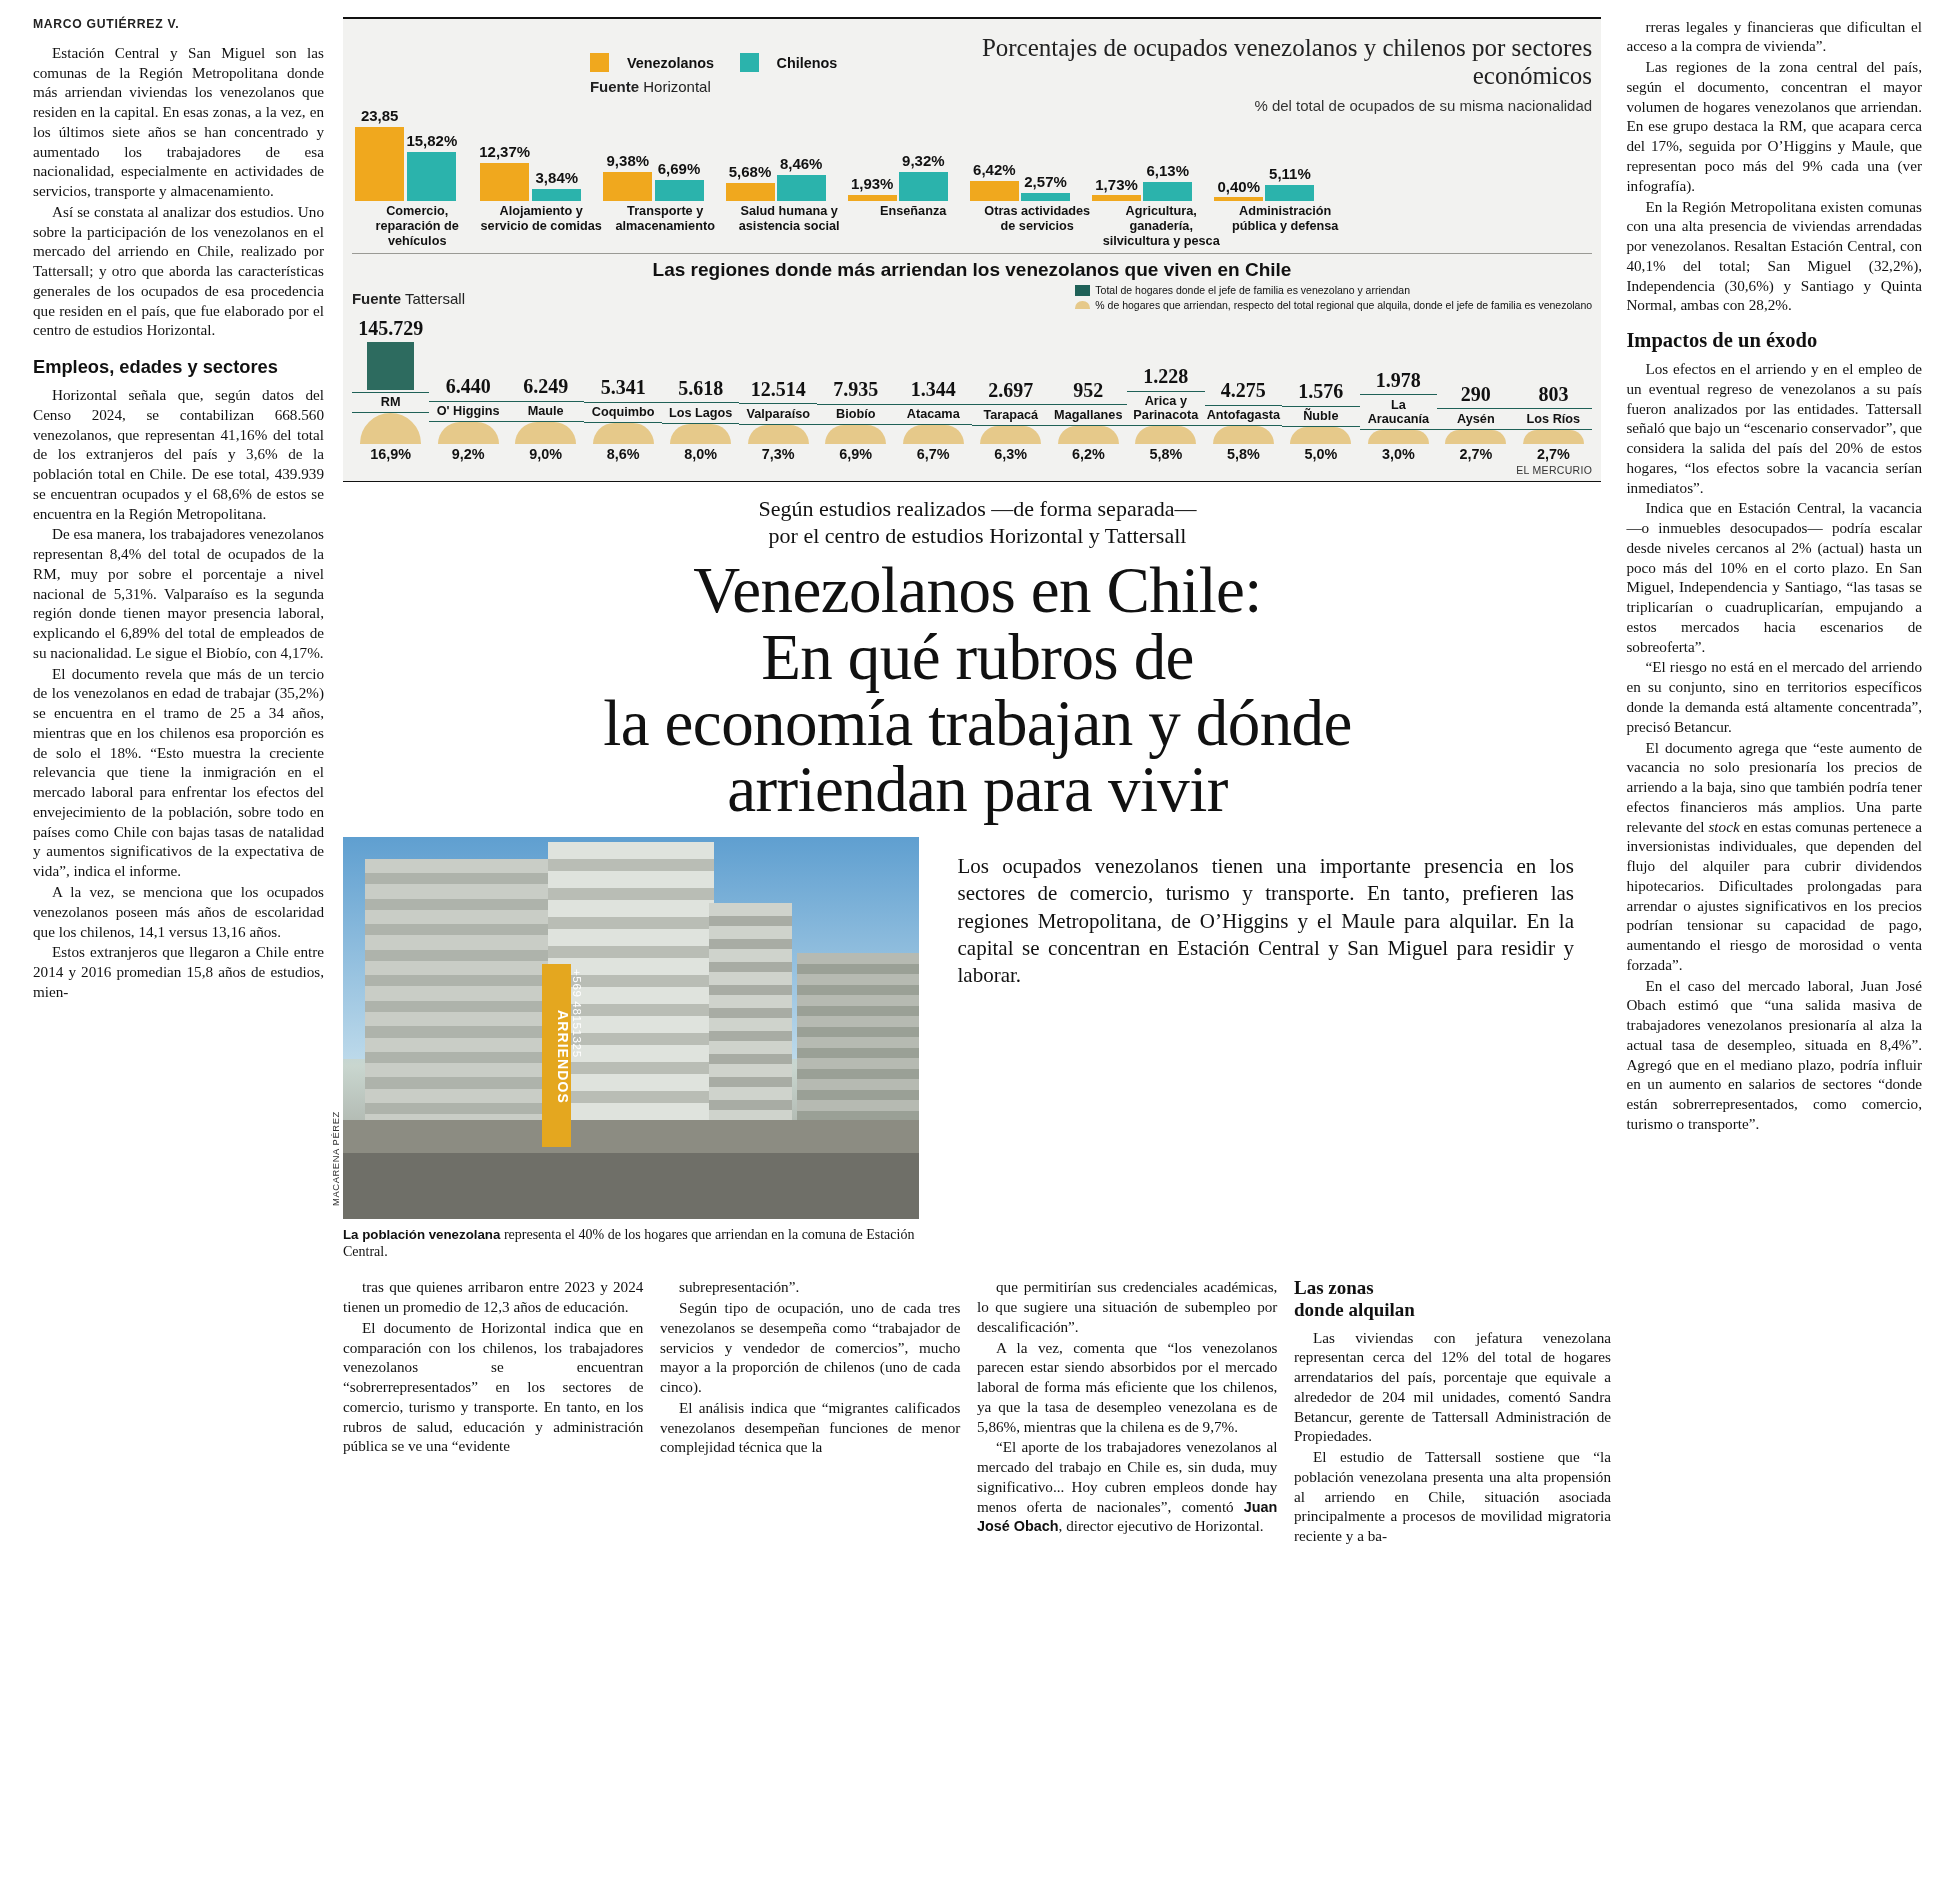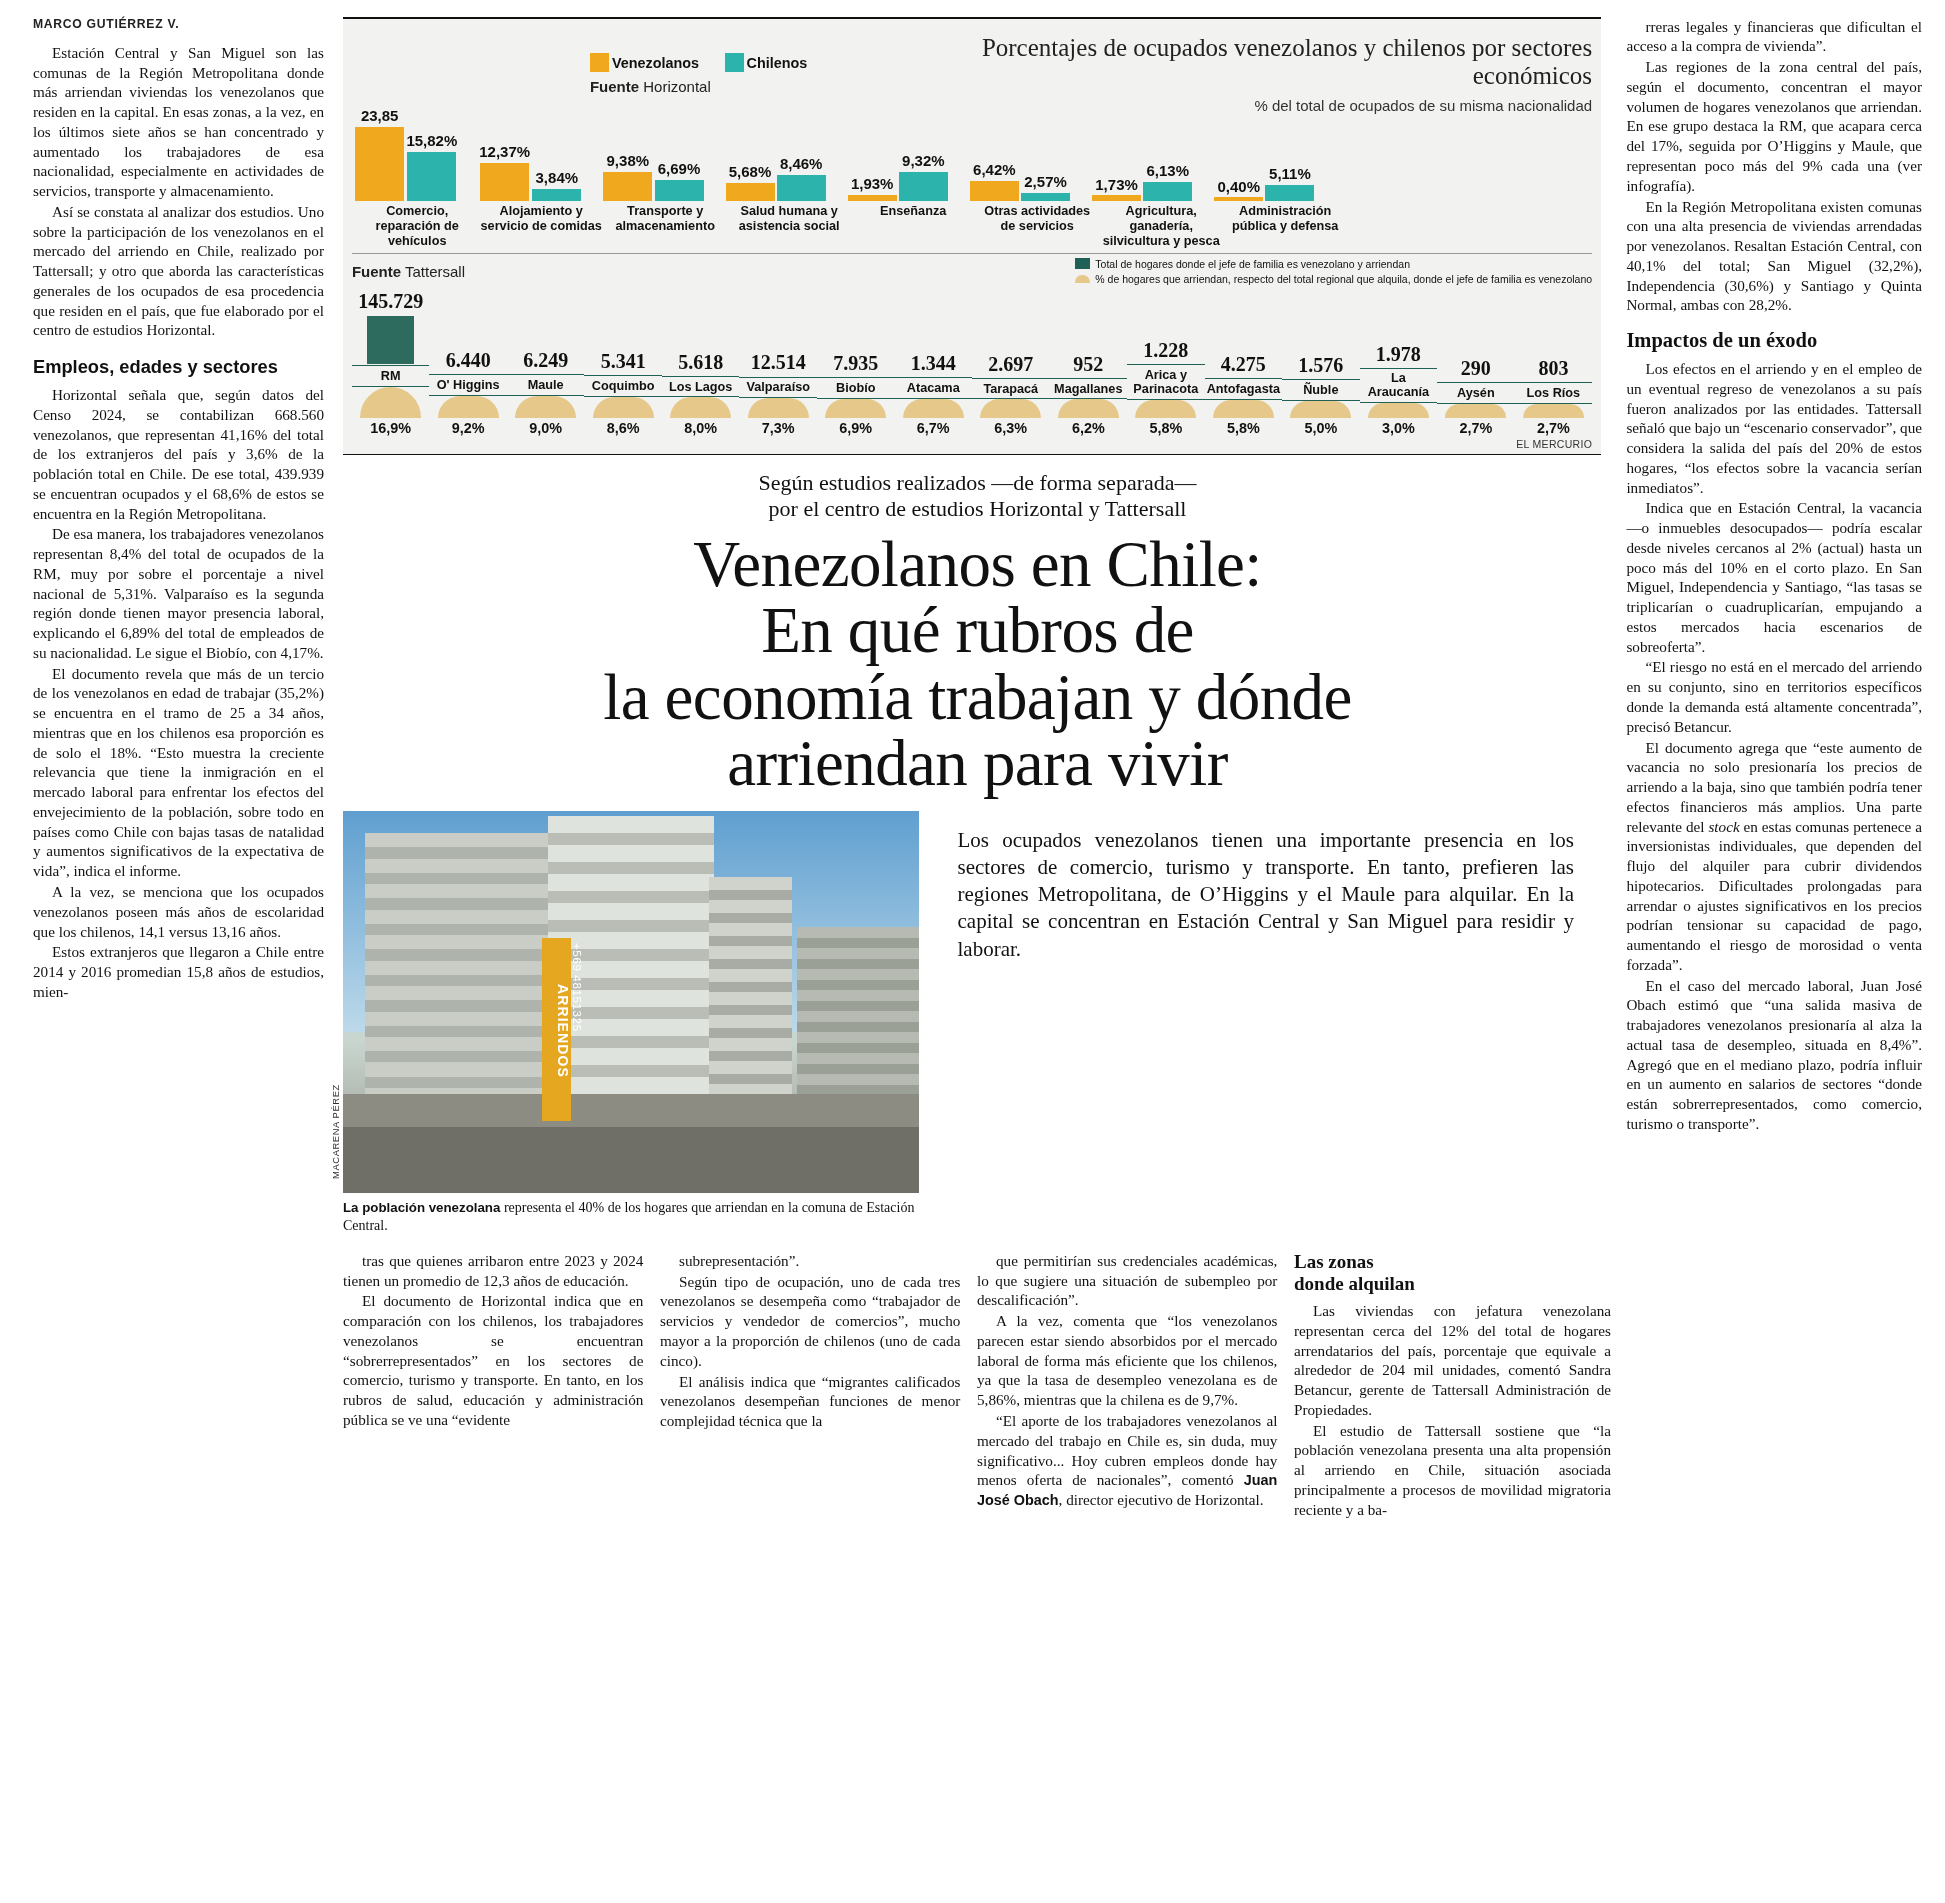--- a/index.html
+++ b/index.html
@@ -77,21 +77,21 @@
   .chart-head {
     display: flex;
     align-items: flex-start;
   }
   .legend {
     margin-top: 29px;
     margin-left: 238px;
     width: 288px;
   }
   .legend-row { display: flex; gap: 25.5px; align-items: center; }
-  .legend-item { display: flex; align-items: center; gap: 3px; text-align: right; }
+  .legend-item { display: flex; align-items: center; gap: 18px; text-align: right; }
   .legend-swatch { width: 19px; height: 19px; display:inline-block; }
   .legend-label { font-family: "Liberation Sans", sans-serif; font-weight:700; font-size: 14.4px; }
   .source {
     font-family: "Liberation Sans", sans-serif;
     font-size: 15px;
     margin-top: 5.5px;
     color: #222;
   }
   .source b { font-weight:700; }
   .chart-title {
@@ -475,20 +475,21 @@
             <div class="cat" style="width: 124px;">Alojamiento y servicio de comidas</div>
             <div class="cat" style="width: 124px;">Transporte y almacenamiento</div>
             <div class="cat" style="width: 124px;">Salud humana y asistencia social</div>
             <div class="cat" style="width: 124px;">Enseñanza</div>
             <div class="cat" style="width: 124px;">Otras actividades de servicios</div>
             <div class="cat" style="width: 124px;">Agricultura, ganadería, silvicultura y pesca</div>
             <div class="cat" style="width: 124px;">Administración pública y defensa</div>
           </div>
 
         <div class="band2">
+          <div class="band2-title">Las regiones donde más arriendan los venezolanos que viven en Chile</div>
           <div class="band2-meta">
             <div class="source">
               <b>Fuente</b>
               <span>Tattersall</span>
             </div>
             <div class="legend2">
               <div class="l2row">
                 <span class="sw-dark"></span>
                 <span>Total de hogares donde el jefe de familia es venezolano y arriendan</span>
               </div>

